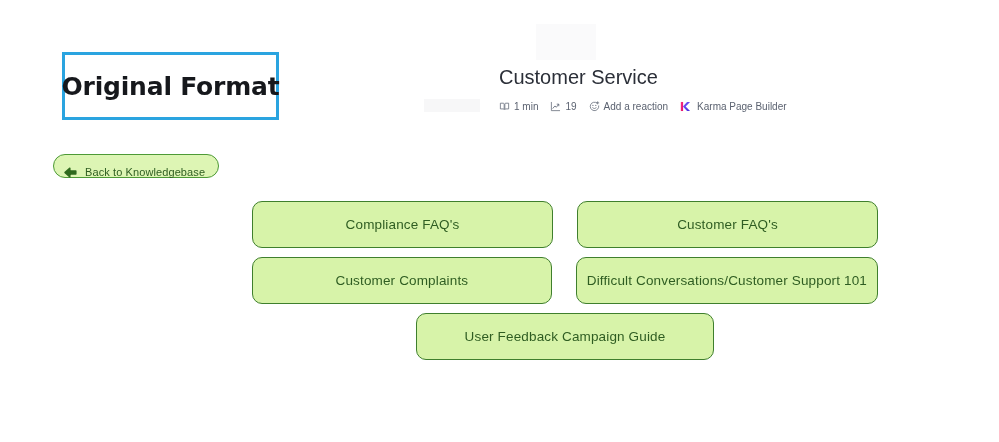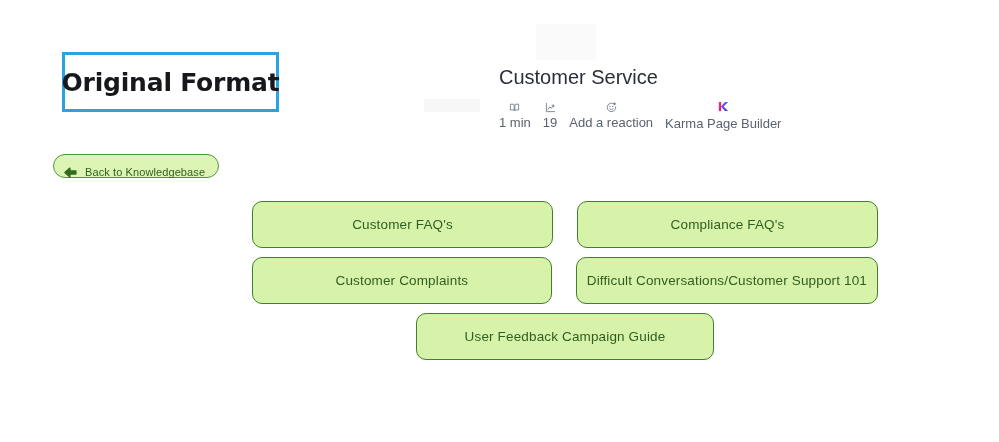--- a/index.html
+++ b/index.html
@@ -15,21 +15,21 @@
     position: relative;
     -webkit-font-smoothing: antialiased;
   }
 
   
   .annotation-badge {
     position: absolute;
     left: 62px;
     top: 52px;
     width: 217px;
-    height: 60px;
+    height: 68px;
     box-sizing: border-box;
     border: 3px solid #2aa4e0;
     background: #ffffff;
     display: flex;
     align-items: center;
     justify-content: center;
     text-align: center;
   }
   .annotation-badge-label {
     font-family: "DejaVu Sans", sans-serif;
@@ -76,28 +76,26 @@
   }
 
   .doc-meta {
     display: flex;
     align-items: center;
     margin-top: 11px;
     gap: 0px;
   }
   .meta-item {
     display: flex;
-    align-items: center;
     gap: 4px;
     margin-right: 12px;
-    font-size: 13px;
+    font-size: 10px;
     color: #5b6270;
     line-height: 12px;
     white-space: nowrap;
-    flex-direction: column;
   }
   .meta-item.reaction { color: #5b6270; }
   .meta-item.builder { margin-right: 15px; gap: 6px; }
   .meta-text { display: inline-block; }
 
   .meta-icon {
     display: inline-flex;
     width: 11px;
     height: 11px;
     align-items: center;
@@ -261,24 +259,24 @@
   <svg class="back-arrow" viewBox="0 0 20 16">
     <path d="M8.6 1.4L2.2 7.1c-.7.5-.7 1.4 0 1.9l6.4 5.7c.6.5 1.5.1 1.5-.6v-2.4c0-.4.3-.7.7-.7h6.4c.5 0 .9-.4.9-.9V6c0-.5-.4-.9-.9-.9h-6.4c-.4 0-.7-.3-.7-.7V2c0-.7-.9-1.1-1.5-.6z" fill="#2f6a1e"></path>
   </svg>
   <span class="back-label">Back to Knowledgebase</span>
 </div>
 
 <div class="card-grid">
 
   <div class="card-row">
     <div class="link-card">
+      <span class="link-card-label">Compliance FAQ's</span>
+    </div>
+    <div class="link-card">
       <span class="link-card-label">Customer FAQ's</span>
-    </div>
-    <div class="link-card">
-      <span class="link-card-label">Compliance FAQ's</span>
     </div>
   </div>
 
   <div class="card-row">
     <div class="link-card">
       <span class="link-card-label">Customer Complaints</span>
     </div>
     <div class="link-card">
       <span class="link-card-label">Difficult Conversations/Customer Support 101</span>
     </div>

